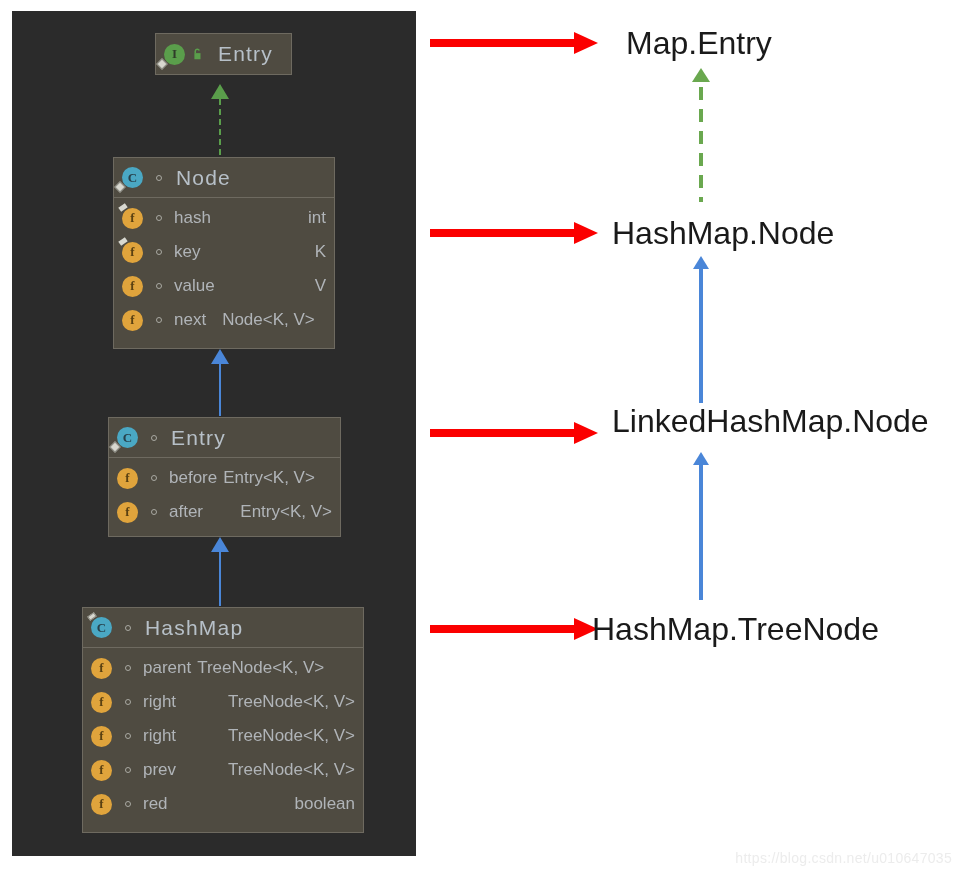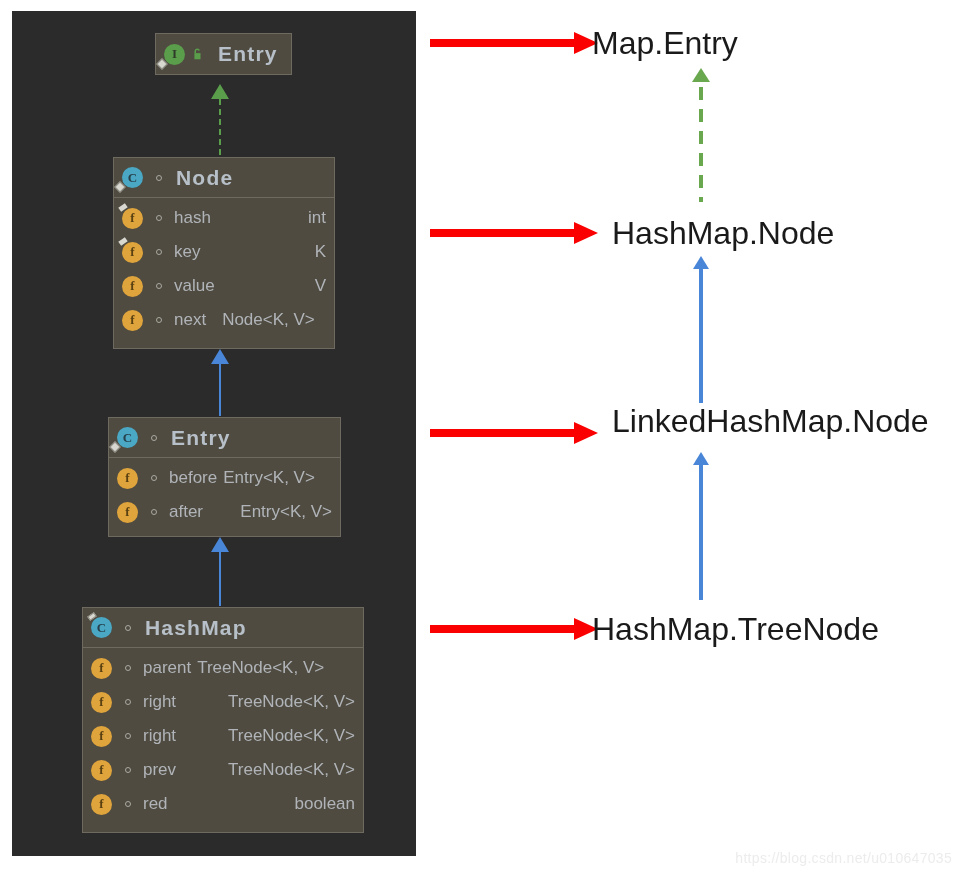--- a/index.html
+++ b/index.html
@@ -52,21 +52,20 @@
     padding: 0 8px;
     box-sizing: border-box;
   }
 
   .cls-name {
     font-size: 21px;
     color: #b7c0c8;
     letter-spacing: 1.2px;
     margin-left: 14px;
     white-space: nowrap;
-    font-weight: bold;
   }
   .mem-name {
     font-size: 17px;
     color: #b0b4b8;
     margin-left: 12px;
     white-space: nowrap;
   }
   .mem-type {
     font-size: 17px;
     color: #b0b4b8;
@@ -352,21 +351,21 @@
       </div>
     </div>
   </div>
 
 </div>
 
 <div class="red-arrow" style="left:430px; top:32px; width:168px;">
   <div class="shaft" style="width:146px;"></div>
   <div class="head" style="left:144px;"></div>
 </div>
-<div class="annot-label" style="left:592px; top:25px;">Map.Entry</div>
+<div class="annot-label" style="left:626px; top:25px;">Map.Entry</div>
 
 <div class="r-head-green" style="left:692px; top:68px;"></div>
 <div class="r-line-green dashdot" style="left:699px; top:82px; height:120px;"></div>
 
 <div class="red-arrow" style="left:430px; top:222px; width:168px;">
   <div class="shaft" style="width:146px;"></div>
   <div class="head" style="left:144px;"></div>
 </div>
 <div class="annot-label" style="left:612px; top:215px;">HashMap.Node</div>
 

